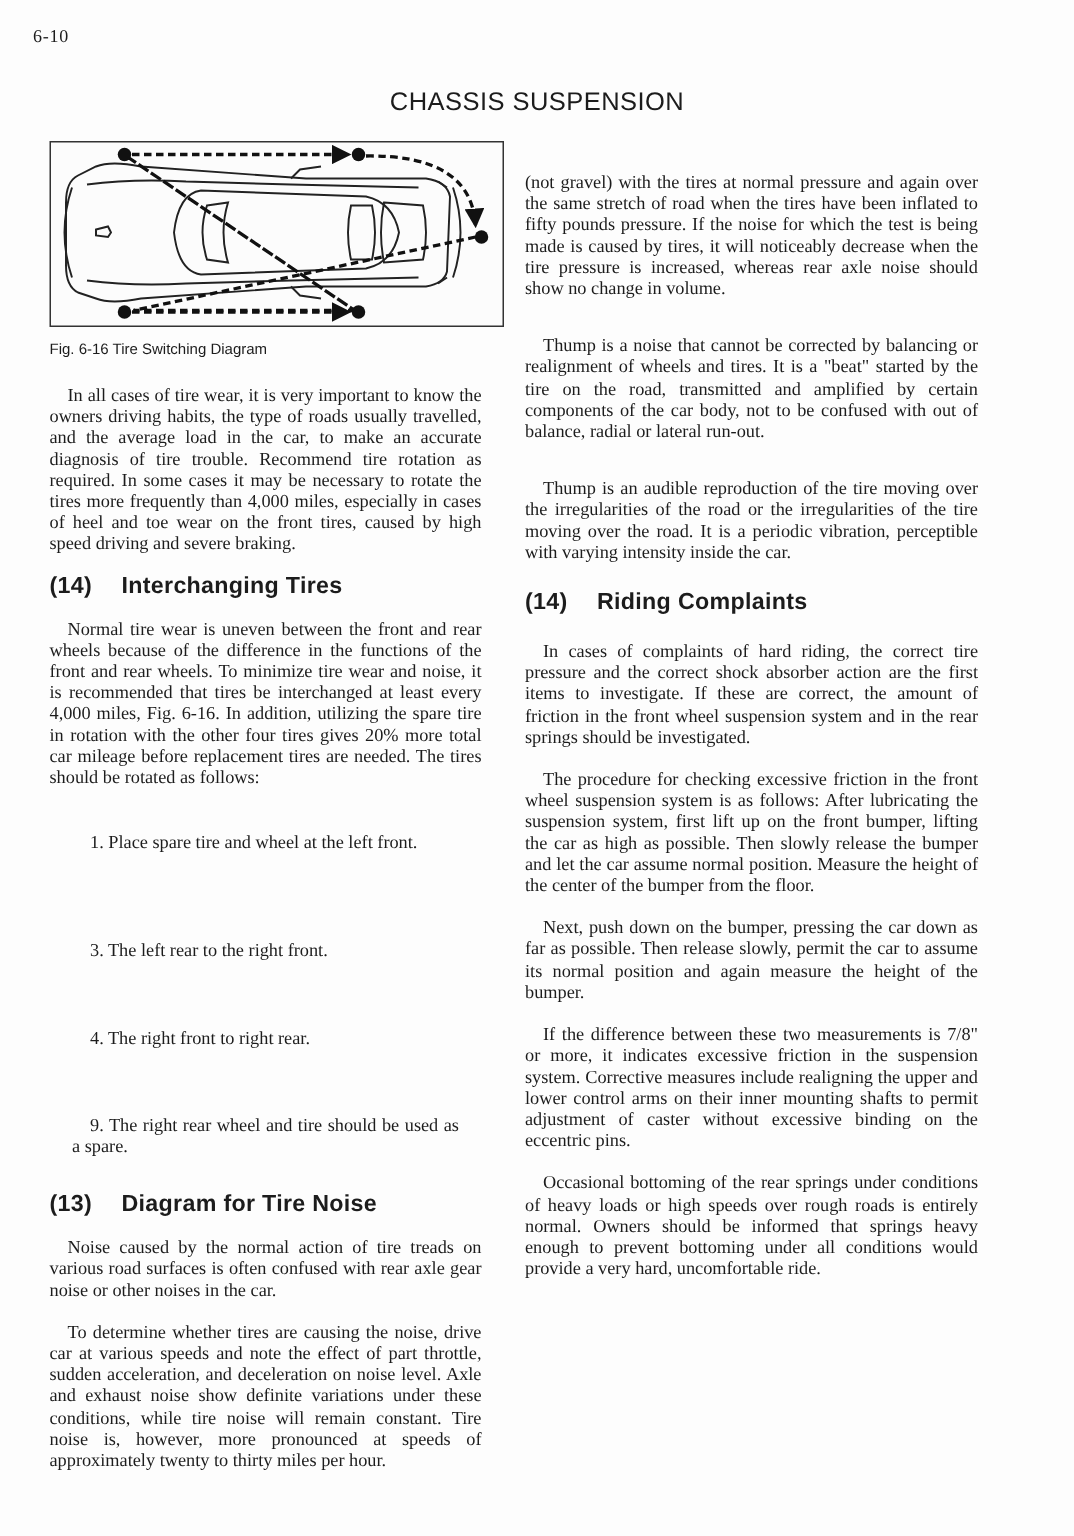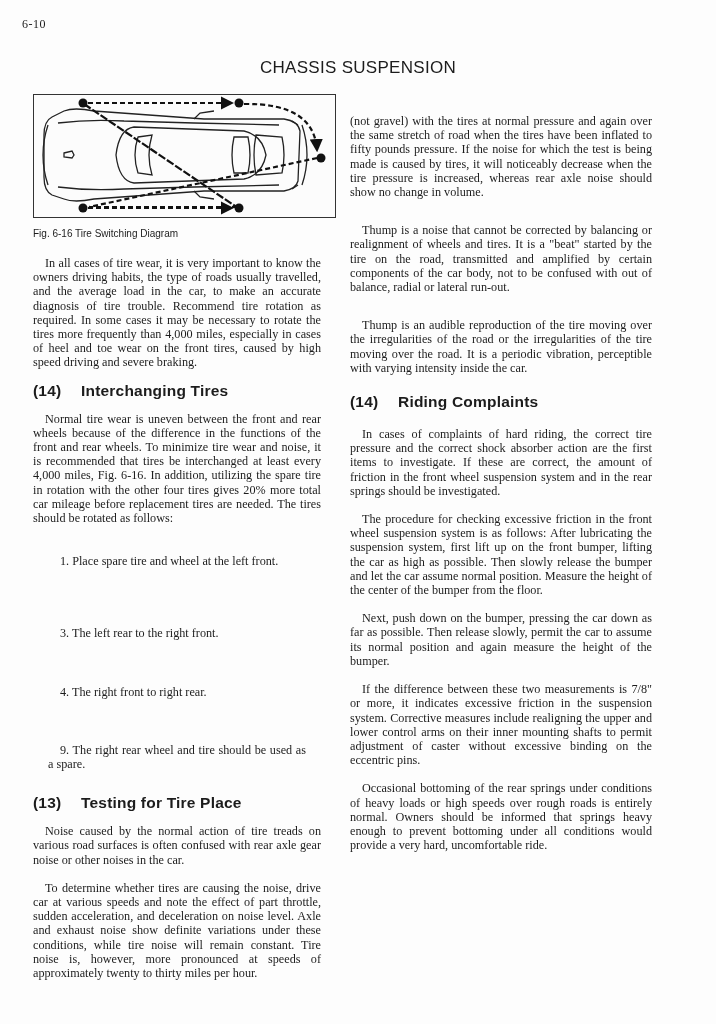--- a/index.html
+++ b/index.html
@@ -85,21 +85,21 @@
   <div class="gap"></div>
   <p class="list-item">1. Place spare tire and wheel at the left front.</p>
   <div class="gap"></div>
   <div class="gap"></div>
   <p class="list-item">3. The left rear to the right front.</p>
   <div class="gap"></div>
   <p class="list-item">4. The right front to right rear.</p>
   <div class="gap"></div>
   <p class="list-item">9. The right rear wheel and tire should be used as a spare.</p>
   <div class="gap-s" style="height:8px"></div>
-  <h3><span class="num">(13)</span><span>Testing for Tire Place</span></h3>
+  <h3><span class="num">(13)</span><span>Diagram for Tire Noise</span></h3>
   <div class="gap-s"></div>
   <p>Noise caused by the normal action of tire treads on various road surfaces is often confused with rear axle gear noise or other noises in the car.</p>
   <div class="gap"></div>
   <p>To determine whether tires are causing the noise, drive car at various speeds and note the effect of part throttle, sudden acceleration, and deceleration on noise level. Axle and exhaust noise show definite variations under these conditions, while tire noise will remain constant. Tire noise is, however, more pronounced at speeds of approximately twenty to thirty miles per hour.</p>
   <div class="gap"></div>
 </div>
 
 <div class="col col-right">
   <p style="text-indent:0">(not gravel) with the tires at normal pressure and again over the same stretch of road when the tires have been inflated to fifty pounds pressure. If the noise for which the test is being made is caused by tires, it will noticeably decrease when the tire pressure is increased, whereas rear axle noise should show no change in volume.</p>
   <div class="gap" style="height:24px"></div>

